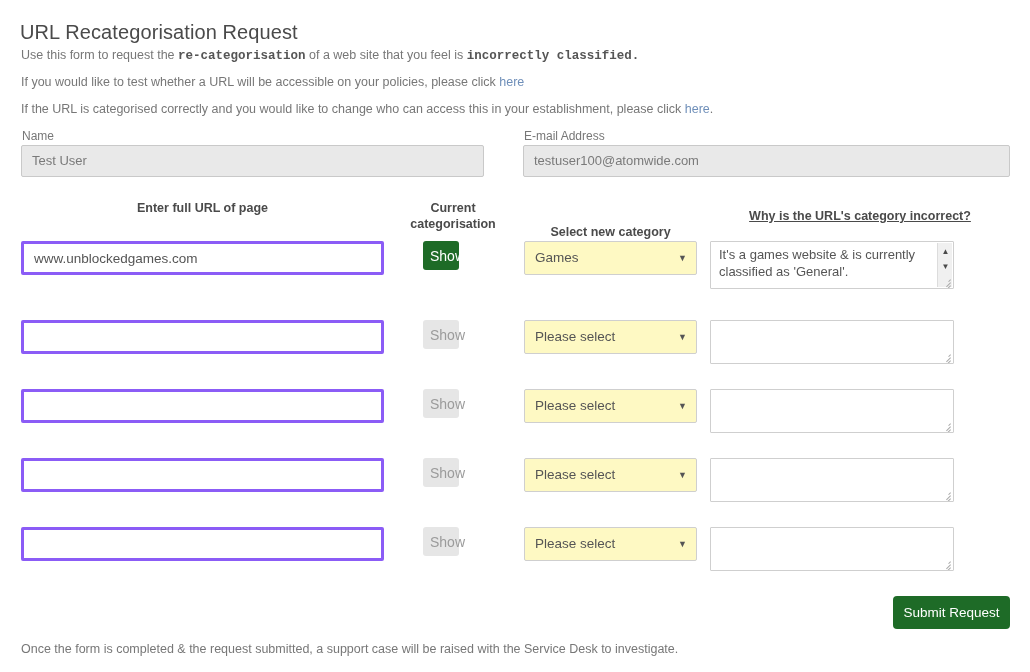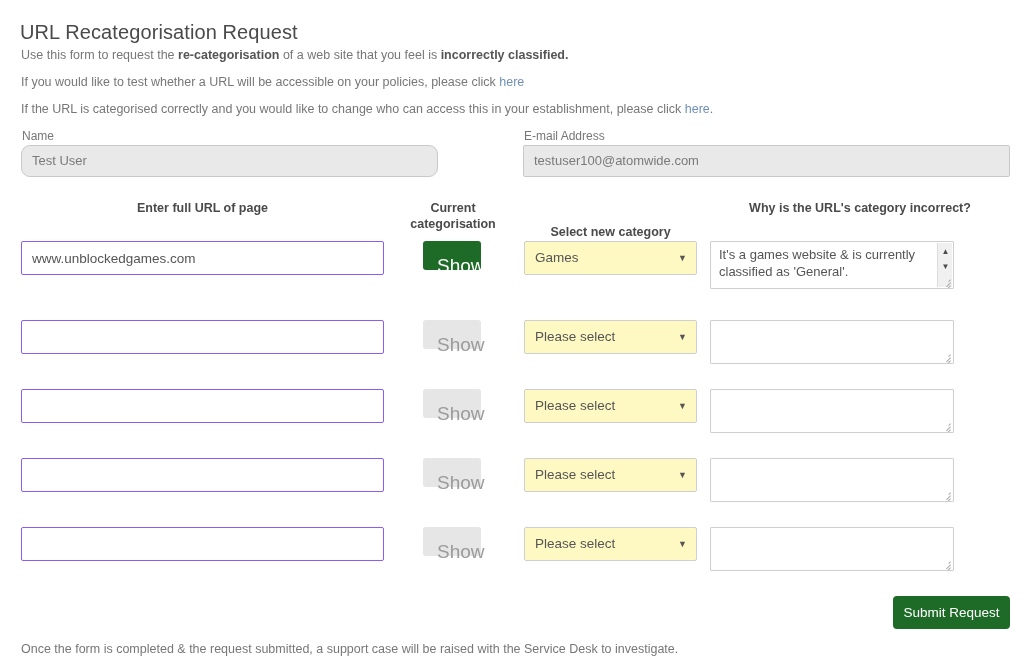--- a/index.html
+++ b/index.html
@@ -15,21 +15,21 @@
   .page-title {
     position: absolute; left: 20px; top: 8px;
     font-size: 20px; font-weight: 400; color: #4a4a4a;
     letter-spacing: 0.1px;
   }
 
   .intro {
     position: absolute; left: 21px;
     font-size: 12.5px; color: #777777; line-height: 1.2;
   }
-  .intro b { color: #555555; font-weight: bold; }
+  .intro b { color: #555555; font-weight: bold; font-family: Liberation Mono, monospace; }
   .intro a { color: #6f8fb9; text-decoration: none; }
   .intro-1 { top: 48px; }
   .intro-2 { top: 75px; }
   .intro-3 { top: 102px; }
 
   .field-label {
     position: absolute;
     font-size: 12px; color: #777777;
   }
   .lbl-name  { left: 22px; top: 129px; }
@@ -39,64 +39,64 @@
     position: absolute; top: 145px; height: 32px;
     background: #e9e9e9;
     border: 1px solid #c9c9c9;
     border-radius: 2px;
     padding: 0 10px;
     font-size: 13px; color: #7a7a7a;
     line-height: 30px;
     font-family: "Liberation Sans", sans-serif;
     overflow: hidden; white-space: nowrap;
   }
-  .in-name  { left: 21px;  width: 417px; border-radius: 9px; }
+  .in-name  { left: 21px;  width: 463px; }
   .in-email { left: 523px; width: 487px; }
 
   
   .col-head {
     position: absolute;
     font-size: 12.5px; font-weight: bold; color: #4a4a4a;
     text-align: center; line-height: 15.5px;
   }
   .ch-url  { left: 21px;  top: 201px; width: 363px; }
   .ch-cur  { left: 390px; top: 201px; width: 126px; }
   .ch-cat  { left: 524px; top: 201px; width: 173px; margin-top: 24px; }
-  .ch-why  { left: 710px; top: 201px; width: 300px; }
+  .ch-why  { left: 710px; top: 209px; width: 300px; text-decoration: underline; }
 
   .help-icon {
     display: inline-block; vertical-align: -2px;
     width: 13px; height: 13px; border-radius: 50%;
     background: #2f7ec4;
     color: #ffffff; font-size: 10px; font-weight: bold;
     line-height: 13px; text-align: center;
     font-family: "Liberation Serif", serif;
     margin-left: 2px;
   }
 
   
   .row { position: absolute; left: 0; width: 1030px; height: 60px; }
 
   .url-input {
     position: absolute; left: 21px; top: 0; width: 363px; height: 34px;
-    border: 1px solid #8b5cf6; border-radius: 2px;
+    border: 3px solid #8b5cf6; border-radius: 2px;
     background: #ffffff;
     padding: 0 10px;
     font-size: 13.5px; color: #555555;
     font-family: "Liberation Sans", sans-serif;
     outline: none;
   }
   .url-input::placeholder { color: #b5b5b5; }
 
   .show-btn {
     position: absolute; left: 423px; top: 0;
-    width: 58px; height: 29px;
+    width: 36px; height: 29px;
     border: none; border-radius: 3px;
-    font-size: 19px; font-family: "Liberation Sans", sans-serif;
-    cursor: pointer; padding: 14px;
+    font-size: 14px; font-family: "Liberation Sans", sans-serif;
+    cursor: pointer; padding: 7px;
   }
   .show-btn.active   { background: #1e6b27; color: #ffffff; }
   .show-btn.disabled { background: #e6e6e6; color: #9b9b9b; cursor: default; }
 
   .cat-select {
     position: absolute; left: 524px; top: 0; width: 173px; height: 34px;
     border: 1px solid #cfcfcf; border-radius: 2px;
     background: #fef9c3;
     font-size: 13.5px; color: #555555;
     font-family: "Liberation Sans", sans-serif;

